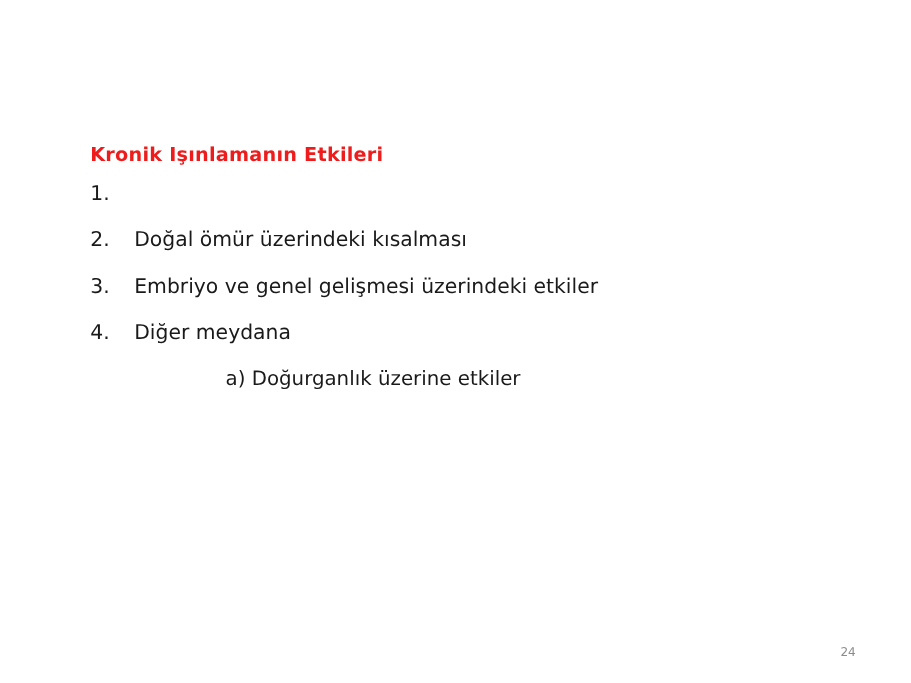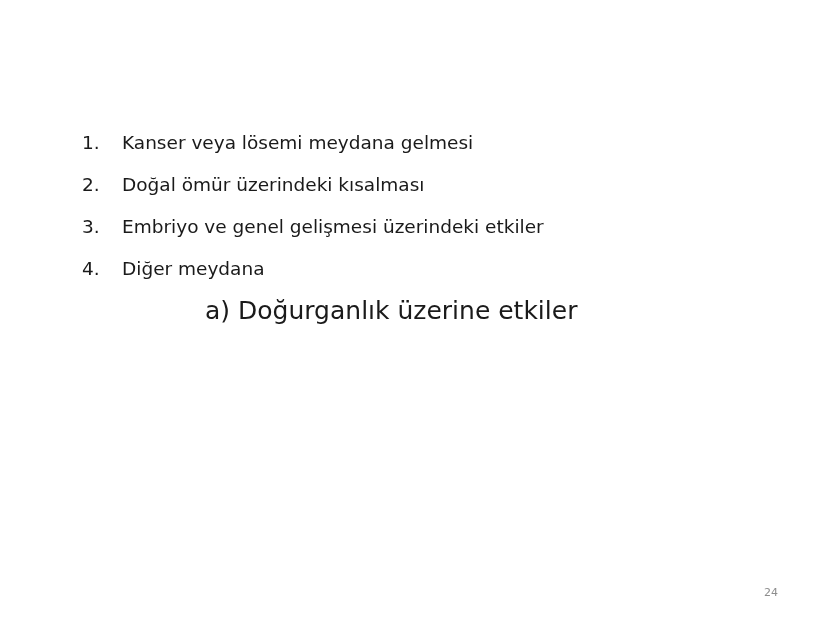--- a/index.html
+++ b/index.html
@@ -67,21 +67,21 @@
 
   
   .sub-list {
     list-style: none;
     margin: 8px 0 0 0;
     padding: 0 0 0 123px;
   }
 
   .sub-item {
     color: #1a1a1a;
-    font-size: 25px;
+    font-size: 18px;
     line-height: 24px;
     margin-bottom: 16px;
     white-space: nowrap;
   }
 
   
   .page-number {
     position: absolute;
     right: 50px;
     bottom: 22px;
@@ -91,26 +91,26 @@
     text-align: center;
   }
 </style>
 </head>
 <body>
 
 <div class="slide">
 
   <div class="content">
 
+    <h1 class="slide-title">Kronik Işınlamanın Etkileri</h1>
 
     <ol class="num-list">
 
       <li class="num-item">
         <span class="num-marker">1.</span>
-        <span class="num-text">Kanser veya lösemi meydana gelmesi</span>
       </li>
 
       <li class="num-item">
         <span class="num-marker">2.</span>
         <span class="num-text">Doğal ömür üzerindeki kısalması</span>
       </li>
 
       <li class="num-item">
         <span class="num-marker">3.</span>
         <span class="num-text">Embriyo ve genel gelişmesi üzerindeki etkiler</span>

